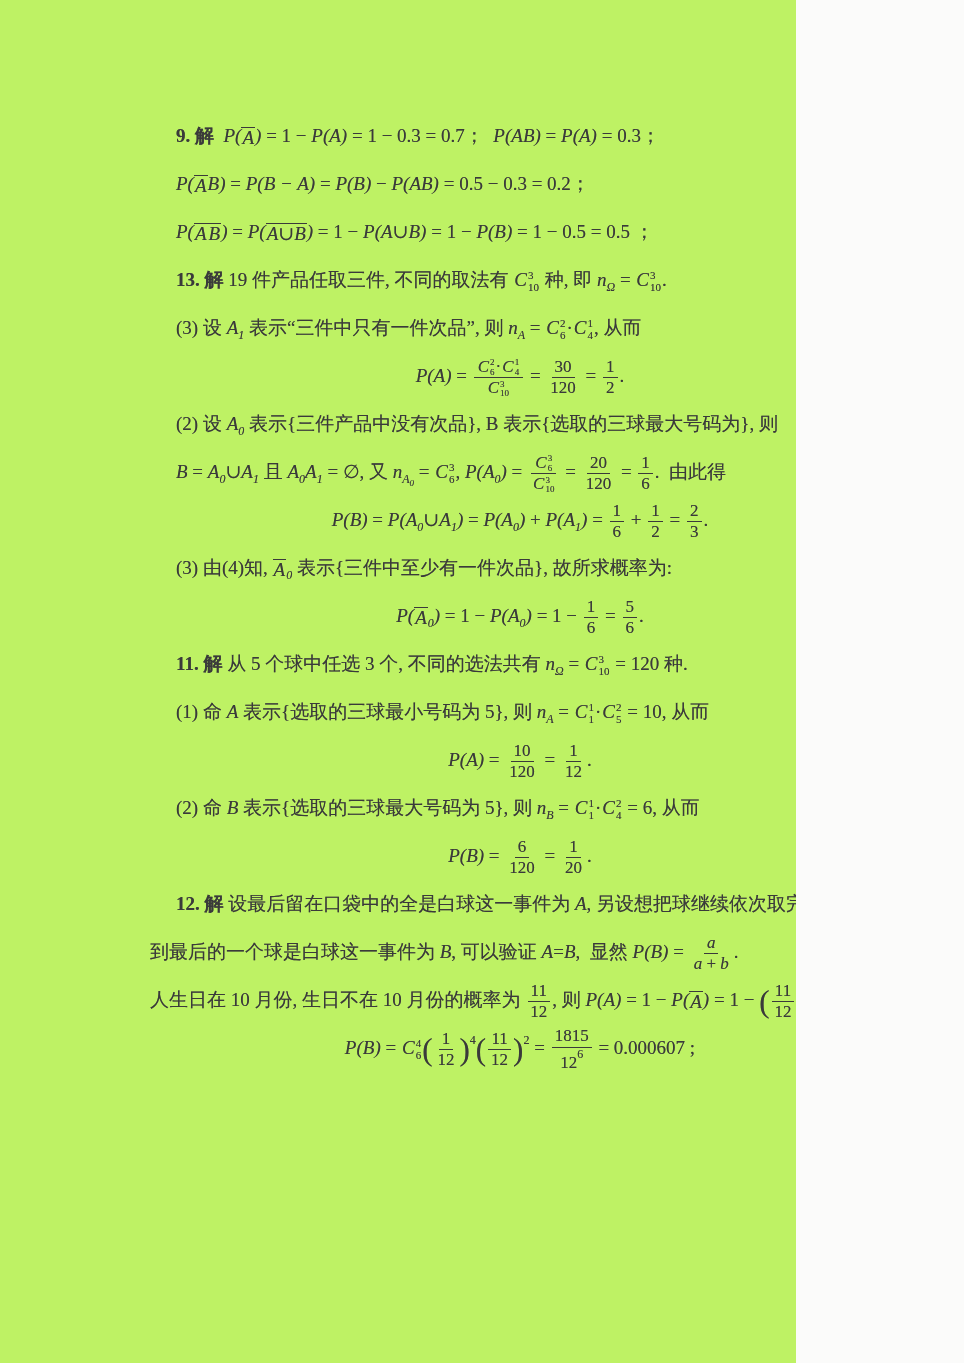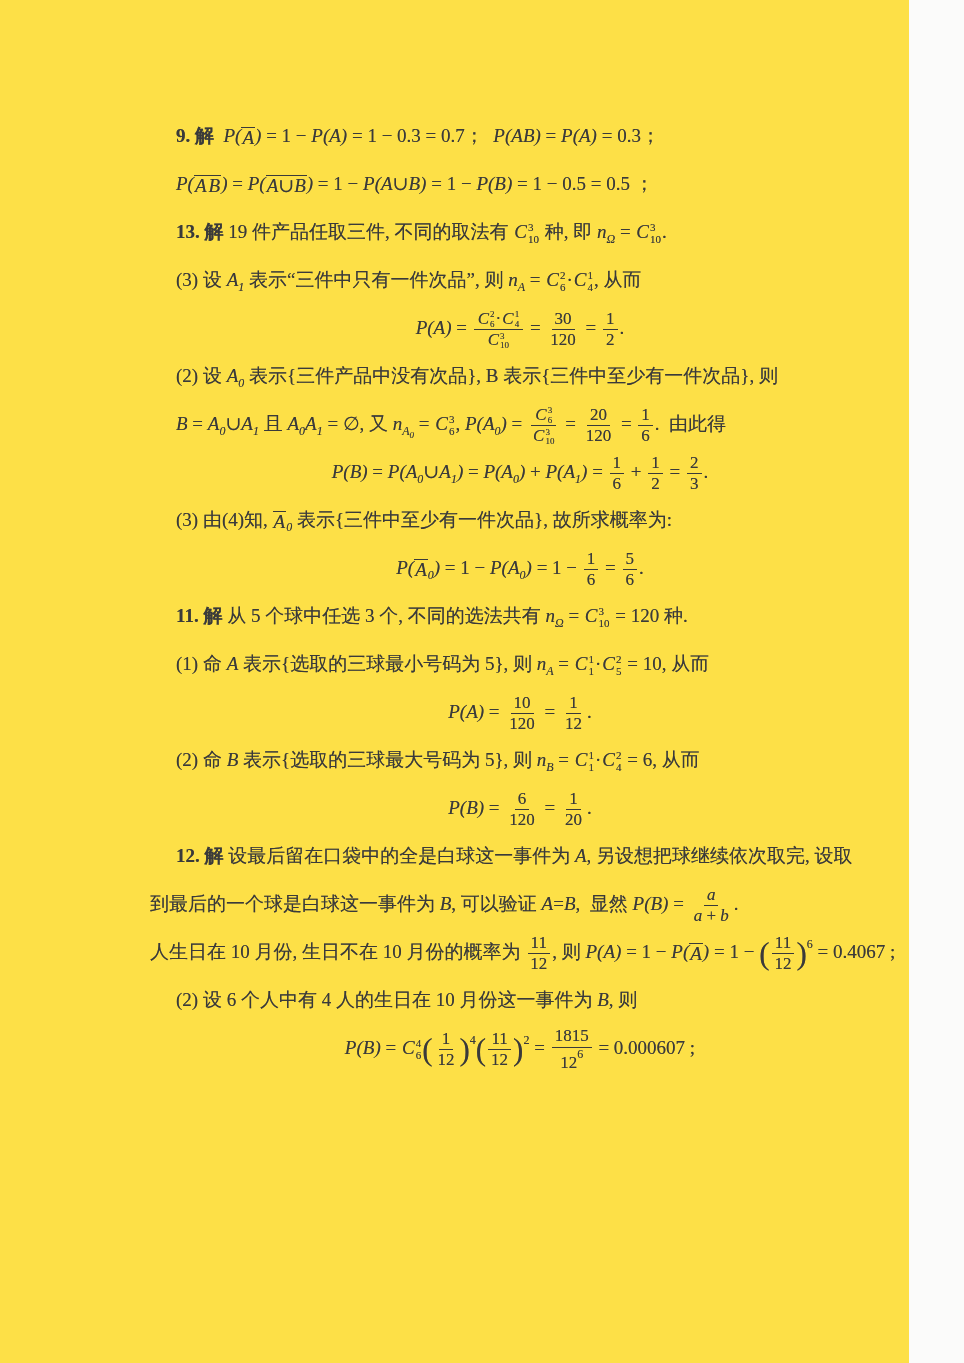--- a/index.html
+++ b/index.html
@@ -3,23 +3,23 @@
 <meta charset="utf-8">
 <style>
   html,body{margin:0;padding:0;}
   body{
     background:#fbfbfa;
     font-family:"Liberation Serif","DejaVu Serif",serif;
     color:#3a3a3a;
   }
   .page{
     position:relative;
-    width:909px;
+    width:796px;
     height:1363px;
-    background:#fde047;
+    background:#bef264;
     overflow:hidden;
     text-shadow:0 0 0.6px rgba(70,70,70,0.65);
   }
   .content{
     position:absolute;
     left:150px;
     top:112px;
     width:740px;
   }
   .line{
@@ -77,20 +77,21 @@
     vertical-align:middle;
     font-family:"Liberation Serif","DejaVu Serif",serif;
   }
 </style>
 </head>
 <body>
 
 <div class="page">
   <div class="content" id="doc-content">
       <div class="line para"><span class="tk-b">9. 解</span><span class="tk-r">  </span><span class="tk-m">P(</span><span class="tk-o">A</span><span class="tk-m">)</span><span class="tk-r"> = 1 − </span><span class="tk-m">P(A)</span><span class="tk-r"> = 1 − 0.3 = 0.7；  </span><span class="tk-m">P(AB)</span><span class="tk-r"> = </span><span class="tk-m">P(A)</span><span class="tk-r"> = 0.3；</span></div>
+      <div class="line para"><span class="tk-m">P(</span><span class="tk-o">A</span><span class="tk-m">B)</span><span class="tk-r"> = </span><span class="tk-m">P(B − A)</span><span class="tk-r"> = </span><span class="tk-m">P(B)</span><span class="tk-r"> − </span><span class="tk-m">P(AB)</span><span class="tk-r"> = 0.5 − 0.3 = 0.2；</span></div>
       <div class="line para"><span class="tk-m">P(</span><span class="tk-o">A</span><span class="tk-o">B</span><span class="tk-m">)</span><span class="tk-r"> = </span><span class="tk-m">P(</span><span class="tk-o">A∪B</span><span class="tk-m">)</span><span class="tk-r"> = 1 − </span><span class="tk-m">P(A∪B)</span><span class="tk-r"> = 1 − </span><span class="tk-m">P(B)</span><span class="tk-r"> = 1 − 0.5 = 0.5 ；</span></div>
       <div class="line para"><span class="tk-b">13. 解</span><span class="tk-r"> 19 件产品任取三件, 不同的取法有 </span><span class="tk-ss"><span class="tk-ss-base">C</span><span class="tk-ss-scripts">
             <span class="tk-ss-sup">3</span>
             <span class="tk-ss-sub">10</span>
           </span></span><span class="tk-r"> 种, 即 </span><span class="tk-m">n</span><span class="tk-sb">Ω</span><span class="tk-r"> = </span><span class="tk-ss"><span class="tk-ss-base">C</span><span class="tk-ss-scripts">
             <span class="tk-ss-sup">3</span>
             <span class="tk-ss-sub">10</span>
           </span></span><span class="tk-r">.</span></div>
       <div class="line para"><span class="tk-r">(3) 设 </span><span class="tk-m">A</span><span class="tk-sb">1</span><span class="tk-r"> 表示“三件中只有一件次品”, 则 </span><span class="tk-m">n</span><span class="tk-sb">A</span><span class="tk-r"> = </span><span class="tk-ss"><span class="tk-ss-base">C</span><span class="tk-ss-scripts">
             <span class="tk-ss-sup">2</span>
@@ -102,21 +103,21 @@
       <div class="line center"><span class="tk-m">P(A)</span><span class="tk-r"> = </span><span class="tk-f"><span class="tk-f-n"><span class="tk-ss"><span class="tk-ss-base">C</span><span class="tk-ss-scripts">
                 <span class="tk-ss-sup">2</span>
                 <span class="tk-ss-sub">6</span>
               </span></span><span class="tk-r">·</span><span class="tk-ss"><span class="tk-ss-base">C</span><span class="tk-ss-scripts">
                 <span class="tk-ss-sup">1</span>
                 <span class="tk-ss-sub">4</span>
               </span></span></span><span class="tk-f-d"><span class="tk-ss"><span class="tk-ss-base">C</span><span class="tk-ss-scripts">
                 <span class="tk-ss-sup">3</span>
                 <span class="tk-ss-sub">10</span>
               </span></span></span></span><span class="tk-r"> = </span><span class="tk-f"><span class="tk-f-n">30</span><span class="tk-f-d">120</span></span><span class="tk-r"> = </span><span class="tk-f"><span class="tk-f-n">1</span><span class="tk-f-d">2</span></span><span class="tk-r">.</span></div>
-      <div class="line para"><span class="tk-r">(2) 设 </span><span class="tk-m">A</span><span class="tk-sb">0</span><span class="tk-r"> 表示{三件产品中没有次品}, B 表示{三件中至少有一件次品}, 则</span></div>
+      <div class="line para"><span class="tk-r">(2) 设 </span><span class="tk-m">A</span><span class="tk-sb">0</span><span class="tk-r"> 表示{三件产品中没有次品}, B 表示{选取的三球最大号码为}, 则</span></div>
       <div class="line para"><span class="tk-m">B</span><span class="tk-r"> = </span><span class="tk-m">A</span><span class="tk-sb">0</span><span class="tk-r">∪</span><span class="tk-m">A</span><span class="tk-sb">1</span><span class="tk-r"> 且 </span><span class="tk-m">A</span><span class="tk-sb">0</span><span class="tk-m">A</span><span class="tk-sb">1</span><span class="tk-r"> = ∅, 又 </span><span class="tk-m">n</span><span class="tk-sb">A</span><span class="tk-sbb">0</span><span class="tk-r"> = </span><span class="tk-ss"><span class="tk-ss-base">C</span><span class="tk-ss-scripts">
             <span class="tk-ss-sup">3</span>
             <span class="tk-ss-sub">6</span>
           </span></span><span class="tk-r">, </span><span class="tk-m">P(A</span><span class="tk-sb">0</span><span class="tk-m">)</span><span class="tk-r"> = </span><span class="tk-f"><span class="tk-f-n"><span class="tk-ss"><span class="tk-ss-base">C</span><span class="tk-ss-scripts">
                 <span class="tk-ss-sup">3</span>
                 <span class="tk-ss-sub">6</span>
               </span></span></span><span class="tk-f-d"><span class="tk-ss"><span class="tk-ss-base">C</span><span class="tk-ss-scripts">
                 <span class="tk-ss-sup">3</span>
                 <span class="tk-ss-sub">10</span>
               </span></span></span></span><span class="tk-r"> = </span><span class="tk-f"><span class="tk-f-n">20</span><span class="tk-f-d">120</span></span><span class="tk-r"> = </span><span class="tk-f"><span class="tk-f-n">1</span><span class="tk-f-d">6</span></span><span class="tk-r">.  由此得</span></div>
@@ -139,19 +140,18 @@
             <span class="tk-ss-sup">1</span>
             <span class="tk-ss-sub">1</span>
           </span></span><span class="tk-r">·</span><span class="tk-ss"><span class="tk-ss-base">C</span><span class="tk-ss-scripts">
             <span class="tk-ss-sup">2</span>
             <span class="tk-ss-sub">4</span>
           </span></span><span class="tk-r"> = 6, 从而</span></div>
       <div class="line center"><span class="tk-m">P(B)</span><span class="tk-r"> = </span><span class="tk-f"><span class="tk-f-n">6</span><span class="tk-f-d">120</span></span><span class="tk-r"> = </span><span class="tk-f"><span class="tk-f-n">1</span><span class="tk-f-d">20</span></span><span class="tk-r">.</span></div>
       <div class="line para"><span class="tk-b">12. 解</span><span class="tk-r"> 设最后留在口袋中的全是白球这一事件为 </span><span class="tk-m">A</span><span class="tk-r">, 另设想把球继续依次取完, 设取</span></div>
       <div class="line cont"><span class="tk-r">到最后的一个球是白球这一事件为 </span><span class="tk-m">B</span><span class="tk-r">, 可以验证 </span><span class="tk-m">A</span><span class="tk-r">=</span><span class="tk-m">B</span><span class="tk-r">,  显然 </span><span class="tk-m">P(B)</span><span class="tk-r"> = </span><span class="tk-f"><span class="tk-f-n"><span class="tk-m">a</span></span><span class="tk-f-d"><span class="tk-m">a</span><span class="tk-r"> + </span><span class="tk-m">b</span></span></span><span class="tk-r">.</span></div>
       <div class="line cont"><span class="tk-r">人生日在 10 月份, 生日不在 10 月份的概率为 </span><span class="tk-f"><span class="tk-f-n">11</span><span class="tk-f-d">12</span></span><span class="tk-r">, 则 </span><span class="tk-m">P(A)</span><span class="tk-r"> = 1 − </span><span class="tk-m">P(</span><span class="tk-o">A</span><span class="tk-m">)</span><span class="tk-r"> = 1 − </span><span class="tk-paren">(</span><span class="tk-f"><span class="tk-f-n">11</span><span class="tk-f-d">12</span></span><span class="tk-paren">)</span><span class="tk-sp">6</span><span class="tk-r"> = 0.4067 ;</span></div>
-      <div class="line para"><span class="tk-r">(2) 设 6 个人中有 4 人的生日在 10 月份这一事件为 </span><span class="tk-m">B</span><span class="tk-r">, 则</span></div>
       <div class="line center"><span class="tk-m">P(B)</span><span class="tk-r"> = </span><span class="tk-ss"><span class="tk-ss-base">C</span><span class="tk-ss-scripts">
             <span class="tk-ss-sup">4</span>
             <span class="tk-ss-sub">6</span>
           </span></span><span class="tk-paren">(</span><span class="tk-f"><span class="tk-f-n">1</span><span class="tk-f-d">12</span></span><span class="tk-paren">)</span><span class="tk-sp">4</span><span class="tk-paren">(</span><span class="tk-f"><span class="tk-f-n">11</span><span class="tk-f-d">12</span></span><span class="tk-paren">)</span><span class="tk-sp">2</span><span class="tk-r"> = </span><span class="tk-f"><span class="tk-f-n">1815</span><span class="tk-f-d"><span class="tk-r">12</span><span class="tk-sp">6</span></span></span><span class="tk-r"> = 0.000607 ;</span></div>
     </div>
 </div>
 
 </body></html>

